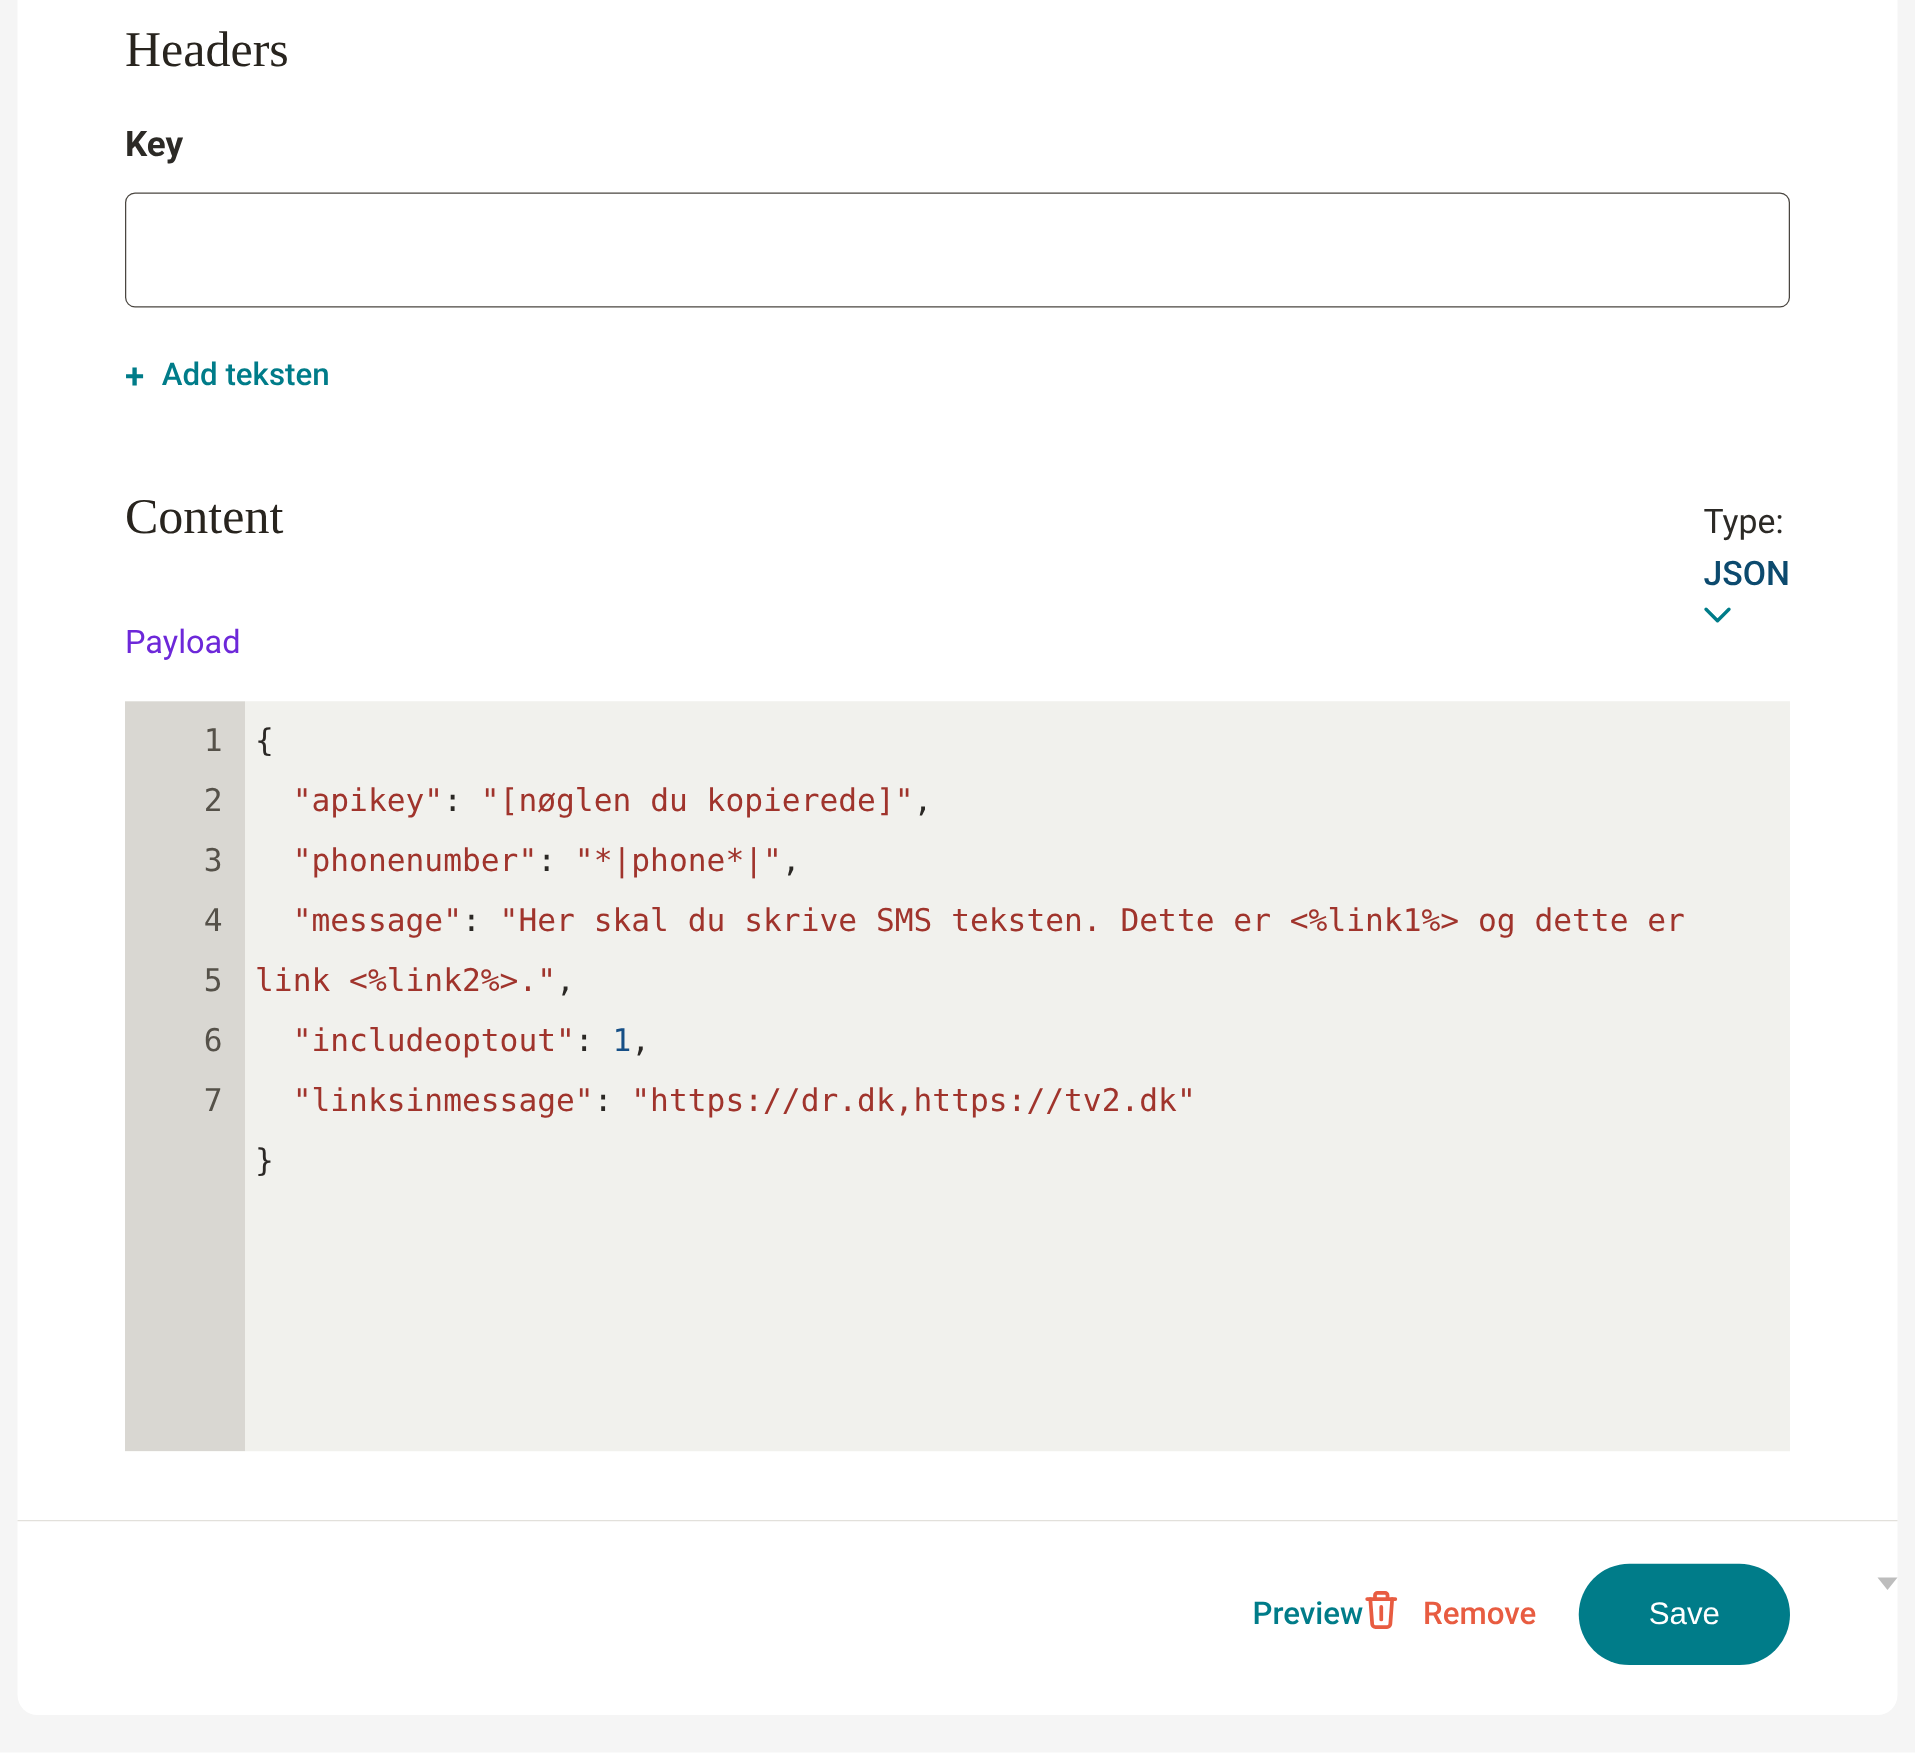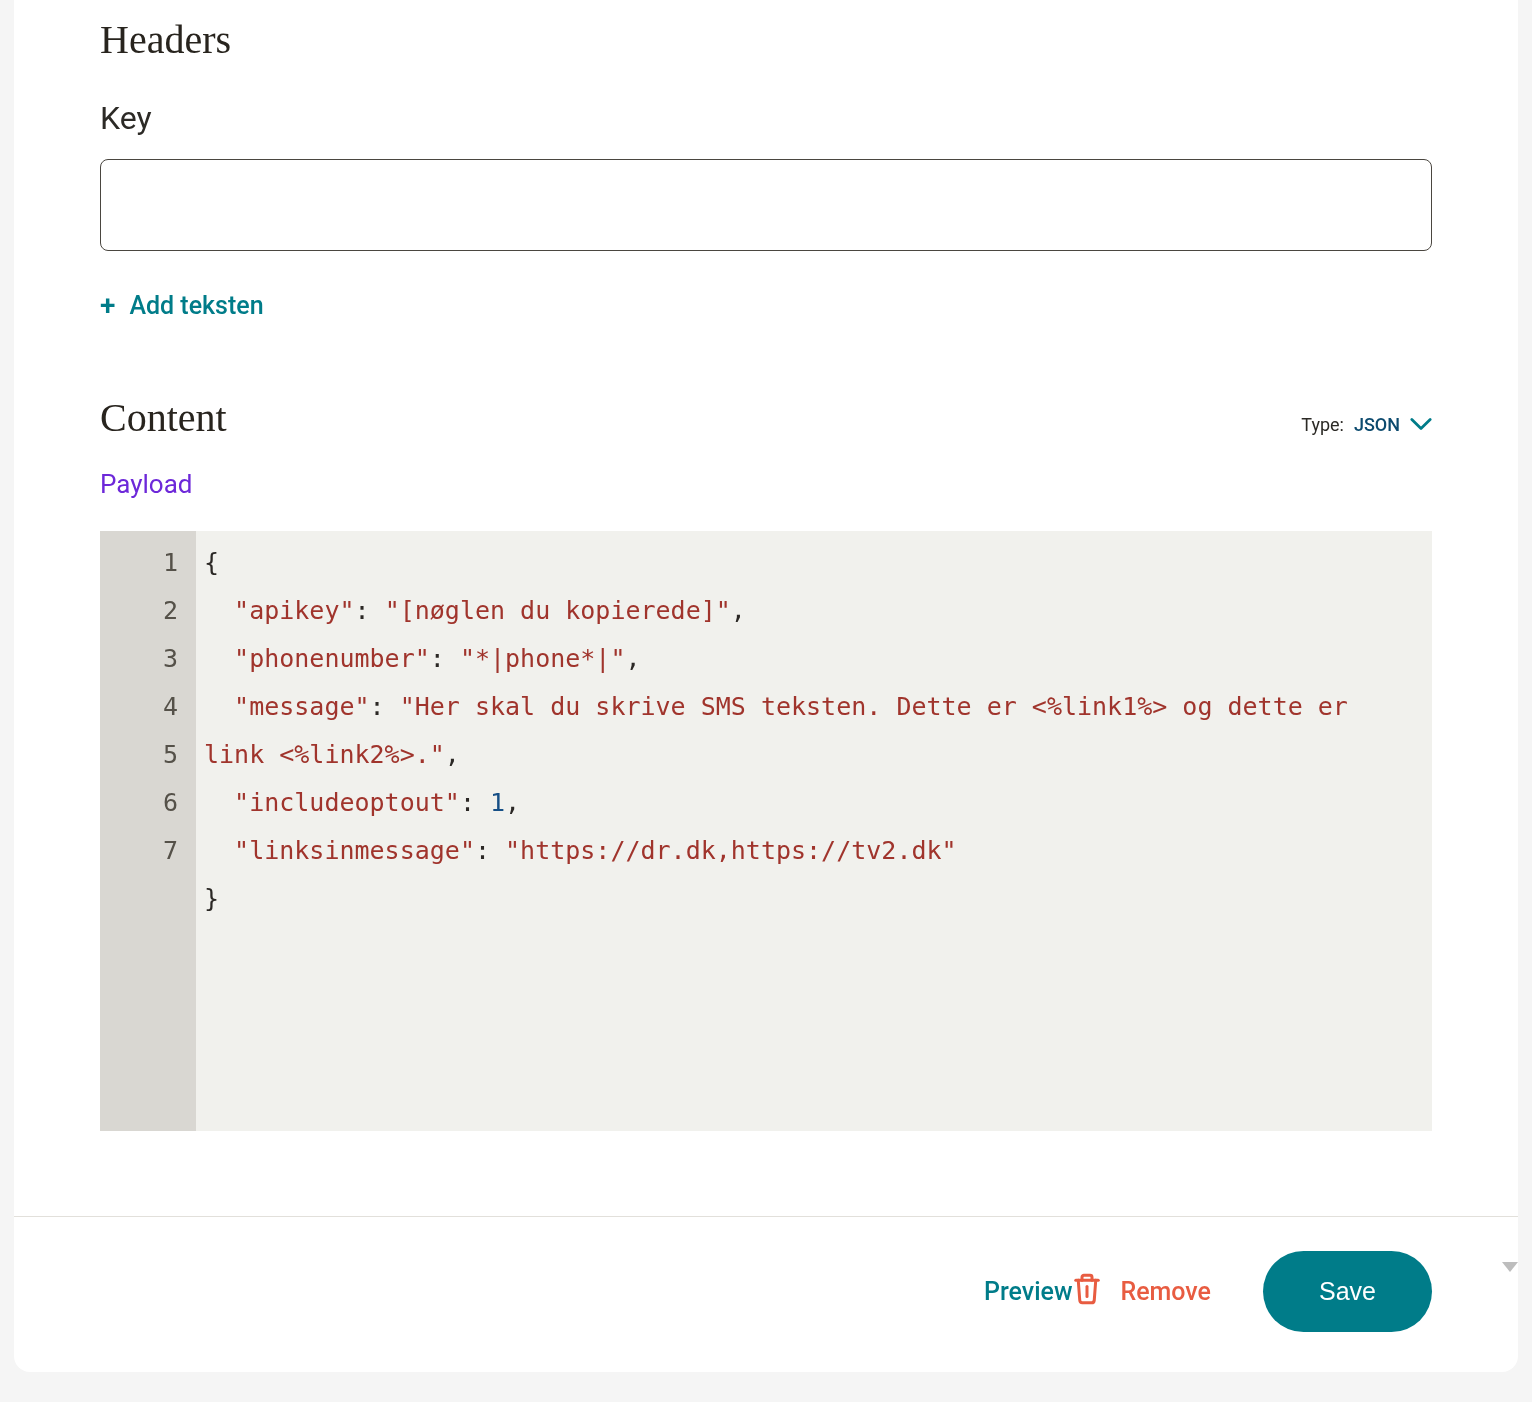--- a/index.html
+++ b/index.html
@@ -42,22 +42,22 @@
     .row {
       display: flex;
       gap: 34px;
     }
     .col {
       flex: 1;
       display: flex;
       flex-direction: column;
     }
     .field-label {
-      font-size: 32px;
-      font-weight: 400;
+      font-size: 28px;
+      font-weight: 700;
       color: #2c2a26;
       margin-bottom: 22px;
     }
     .text-input {
       width: 100%;
       height: 92px;
       border: 1.5px solid #4a4640;
       border-radius: 8px;
       padding: 0 18px;
       font-size: 22px;
@@ -81,23 +81,24 @@
     }
     .content-header {
       display: flex;
       align-items: baseline;
       justify-content: space-between;
     }
     .type-selector {
       display: inline-flex;
       align-items: baseline;
       gap: 10px;
-      font-size: 18px;
+      font-size: 27px;
       color: #2c2a26;
       cursor: pointer;
+      flex-direction: column;
     }
     .type-selector .type-value {
       color: #0c4a6e;
       font-weight: 500;
     }
     .type-selector .chevron {
       color: #007c89;
       display: inline-flex;
       align-items: center;
     }
@@ -154,21 +155,21 @@
       align-items: center;
       justify-content: flex-end;
     }
     .footer-left {
       display: flex;
       align-items: center;
     }
     .footer-right {
       display: flex;
       align-items: center;
-      gap: 52px;
+      gap: 34px;
     }
     .preview-link {
       color: #007c89;
       font-size: 25px;
       font-weight: 500;
       cursor: pointer;
     }
     .remove-btn {
       display: inline-flex;
       align-items: center;

